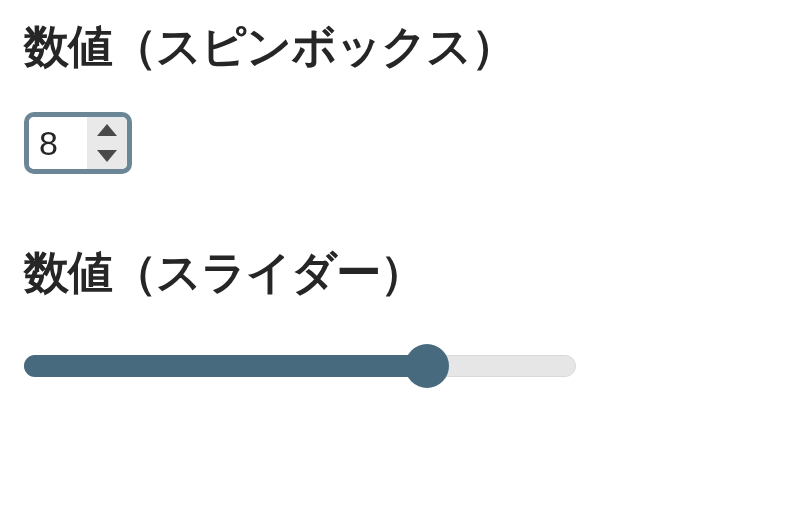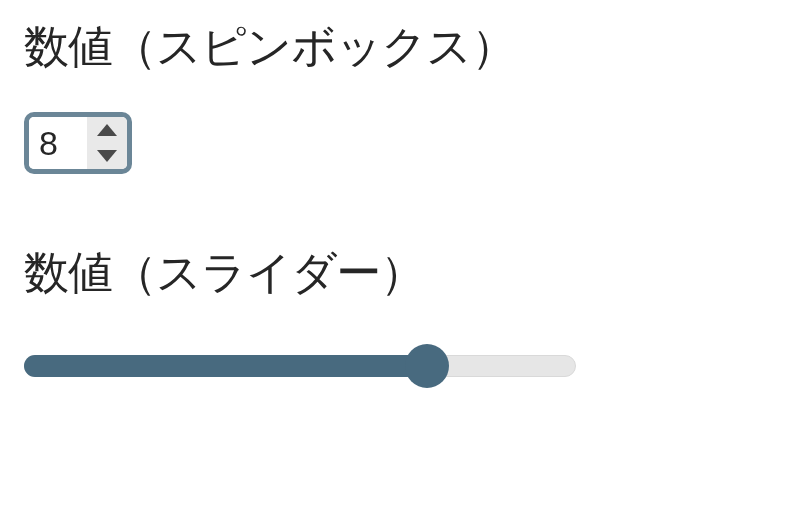--- a/index.html
+++ b/index.html
@@ -7,21 +7,21 @@
       margin: 0;
       padding: 20px 24px;
       width: 802px;
       height: 524px;
       background: #ffffff;
       font-family: "Hiragino Sans", "Hiragino Kaku Gothic ProN", "Yu Gothic", Meiryo, sans-serif;
       color: #262626;
     }
     .section-label {
       font-size: 45px;
-      font-weight: 400;
+      font-weight: 700;
       color: #262626;
       letter-spacing: -1px;
       line-height: 1.2;
     }
     .spinbox-section { margin-bottom: 72px; }
     .spinbox-row { margin-top: 38px; }
     .spinbox {
       display: inline-flex;
       align-items: stretch;
       height: 62px;

